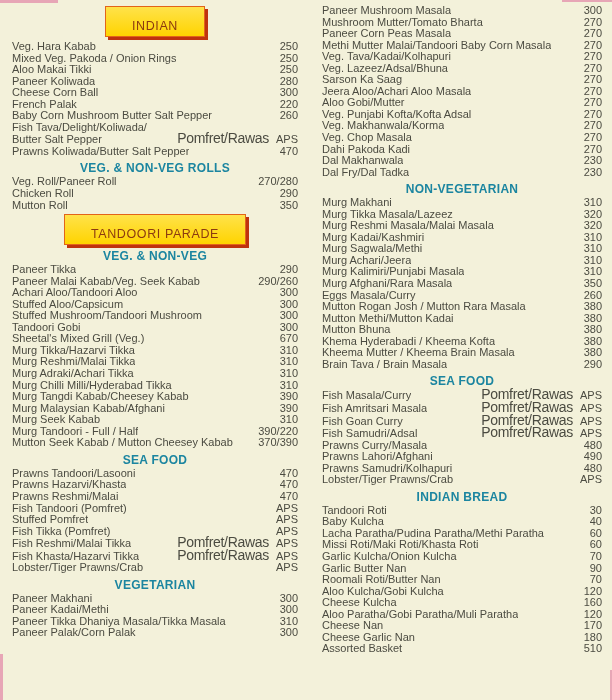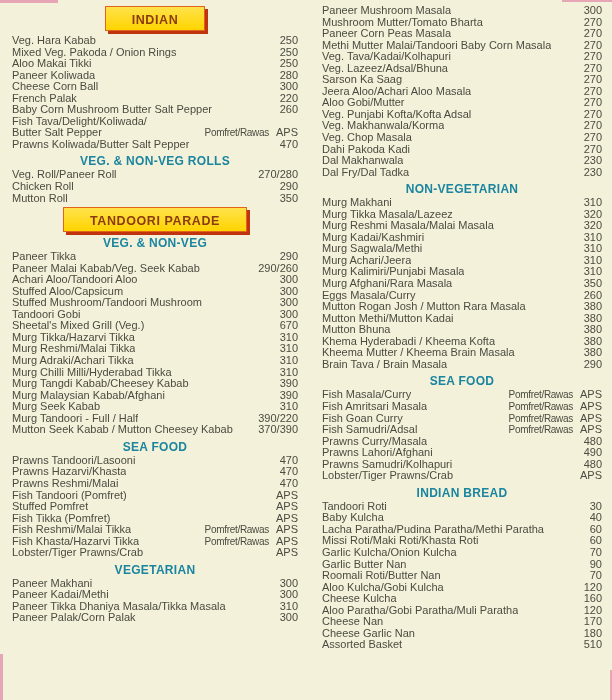--- a/index.html
+++ b/index.html
@@ -16,36 +16,36 @@
   }
   .column{width:286px;flex:0 0 286px;}
   .column + .column{flex:1 1 auto;width:auto;}
   .banner-wrap{text-align:center;margin:3px 0 4px;}
   .banner{
     display:inline-block;
     background:linear-gradient(var(--banner-bg-top,#ffe24a),var(--banner-bg-bottom,#ffd400));
     border:1px solid var(--banner-border,#e2641a);
     box-shadow:3px 3px 0 var(--banner-shadow,#bf330e);
     color:var(--banner-text,#8c3a10);
-    font-weight:bold;font-size:12.5px;letter-spacing:.6px;
-    padding:6px 26px 3px;
+    font-weight:normal;font-size:12.5px;letter-spacing:.6px;
+    padding:12px 26px 3px;
   }
   .section{margin-top:2px;}
   .section-title{
     text-align:center;font-weight:bold;font-size:12px;
     color:var(--section-title,#1b85a0);
     margin:5px 0 1px;line-height:13px;letter-spacing:.3px;
   }
   .row{
     display:flex;justify-content:space-between;align-items:baseline;
     font-size:11px;line-height:11.55px;white-space:nowrap;
   }
   .iname{overflow:hidden;}
   .iright{margin-left:6px;display:flex;align-items:baseline;}
-  .inote{font-size:10px;letter-spacing:-.3px;margin-right:7px;}
+  .inote{font-size:14px;letter-spacing:-.3px;margin-right:7px;}
   .iprice{text-align:right;}
   .edge{position:absolute;background:var(--scan-edge,#e493ac);opacity:.8;}
   #edge-tl{left:0;top:0;width:58px;height:3px;}
   #edge-tr{right:0;top:0;width:50px;height:2px;}
   #edge-bl{left:0;bottom:0;width:3px;height:46px;}
   #edge-br{right:0;bottom:0;width:2px;height:30px;}
 </style>
 </head>
 <body>
 

